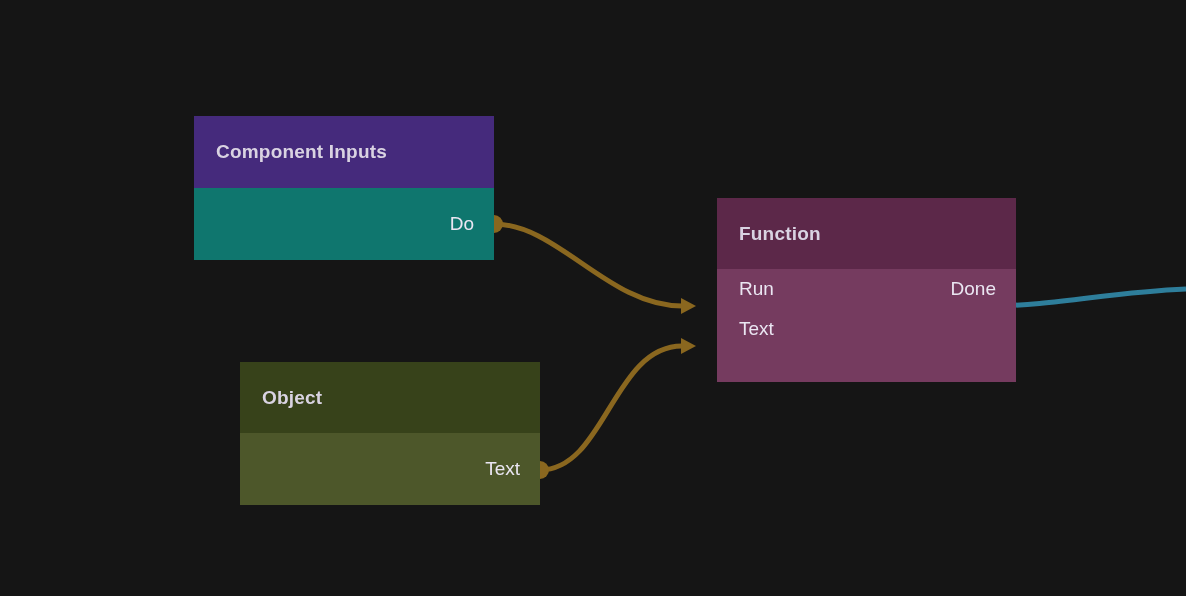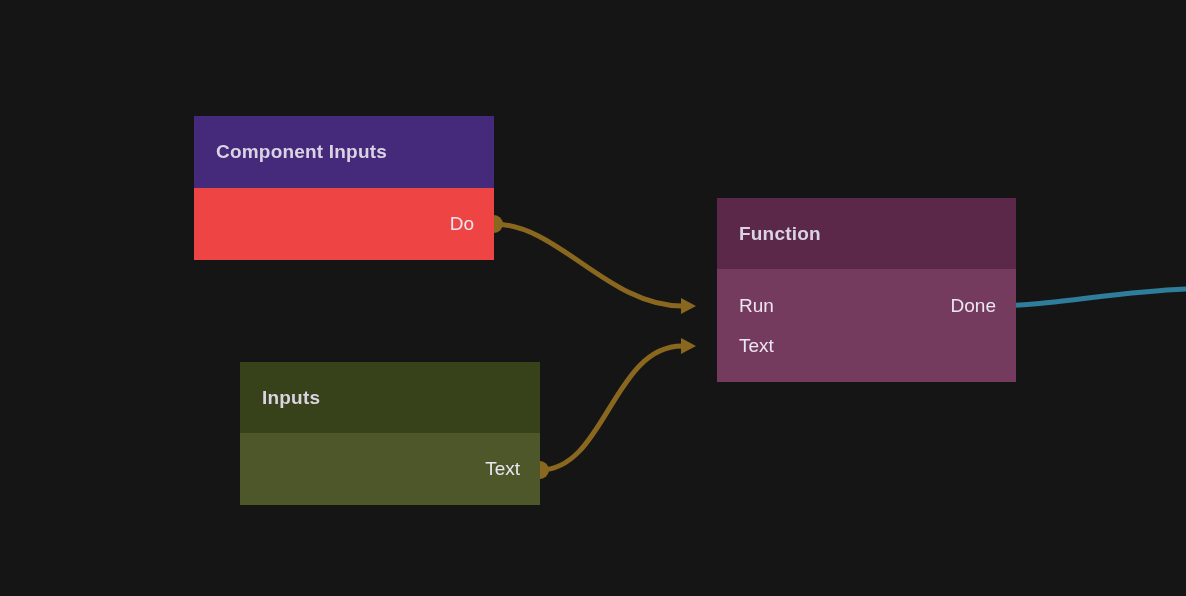--- a/index.html
+++ b/index.html
@@ -56,33 +56,33 @@
     font-size: 19px;
     font-weight: 400;
     color: #eae6f2;
     white-space: nowrap;
   }
   .row-spacer { flex: 1 1 auto; }
 
   
   #node-component-inputs { left: 194px; top: 116px; width: 300px; height: 144px; }
   #node-component-inputs .node-header { height: 72px; background: #452a7c; }
-  #node-component-inputs .node-body   { background: #ef4444; }
+  #node-component-inputs .node-body   { background: #0f766e; }
   #node-component-inputs .port-row    { height: 72px; justify-content: flex-end; }
 
   
   #node-object { left: 240px; top: 362px; width: 300px; height: 143px; }
   #node-object .node-header { height: 71px; background: #37421a; }
   #node-object .node-body   { background: #4d572a; }
   #node-object .port-row    { height: 72px; justify-content: flex-end; }
 
   
   #node-function { left: 717px; top: 198px; width: 299px; height: 184px; }
   #node-function .node-header { height: 71px; background: #5c2849; }
-  #node-function .node-body   { background: #753b5f; padding-top: 17px; }
+  #node-function .node-body   { background: #753b5f; }
   #node-function .port-row    { height: 40px; }
 </style>
 </head>
 <body>
 
 <div id="canvas">
 
   <svg id="wire-layer" viewBox="0 0 1186 596" xmlns="http://www.w3.org/2000/svg">
 
     <path d="M 494 224 C 558 224, 608 306, 682 306" fill="none" stroke="#8a671f" stroke-width="5"></path>
@@ -104,21 +104,21 @@
     </div>
     <div class="node-body">
       <div class="port-row">
         <span class="port-label">Do</span>
       </div>
     </div>
   </div>
 
   <div class="node" id="node-object">
     <div class="node-header">
-      <span class="node-title">Inputs</span>
+      <span class="node-title">Object</span>
     </div>
     <div class="node-body">
       <div class="port-row">
         <span class="port-label">Text</span>
       </div>
     </div>
   </div>
 
   <div class="node" id="node-function">
     <div class="node-header">

